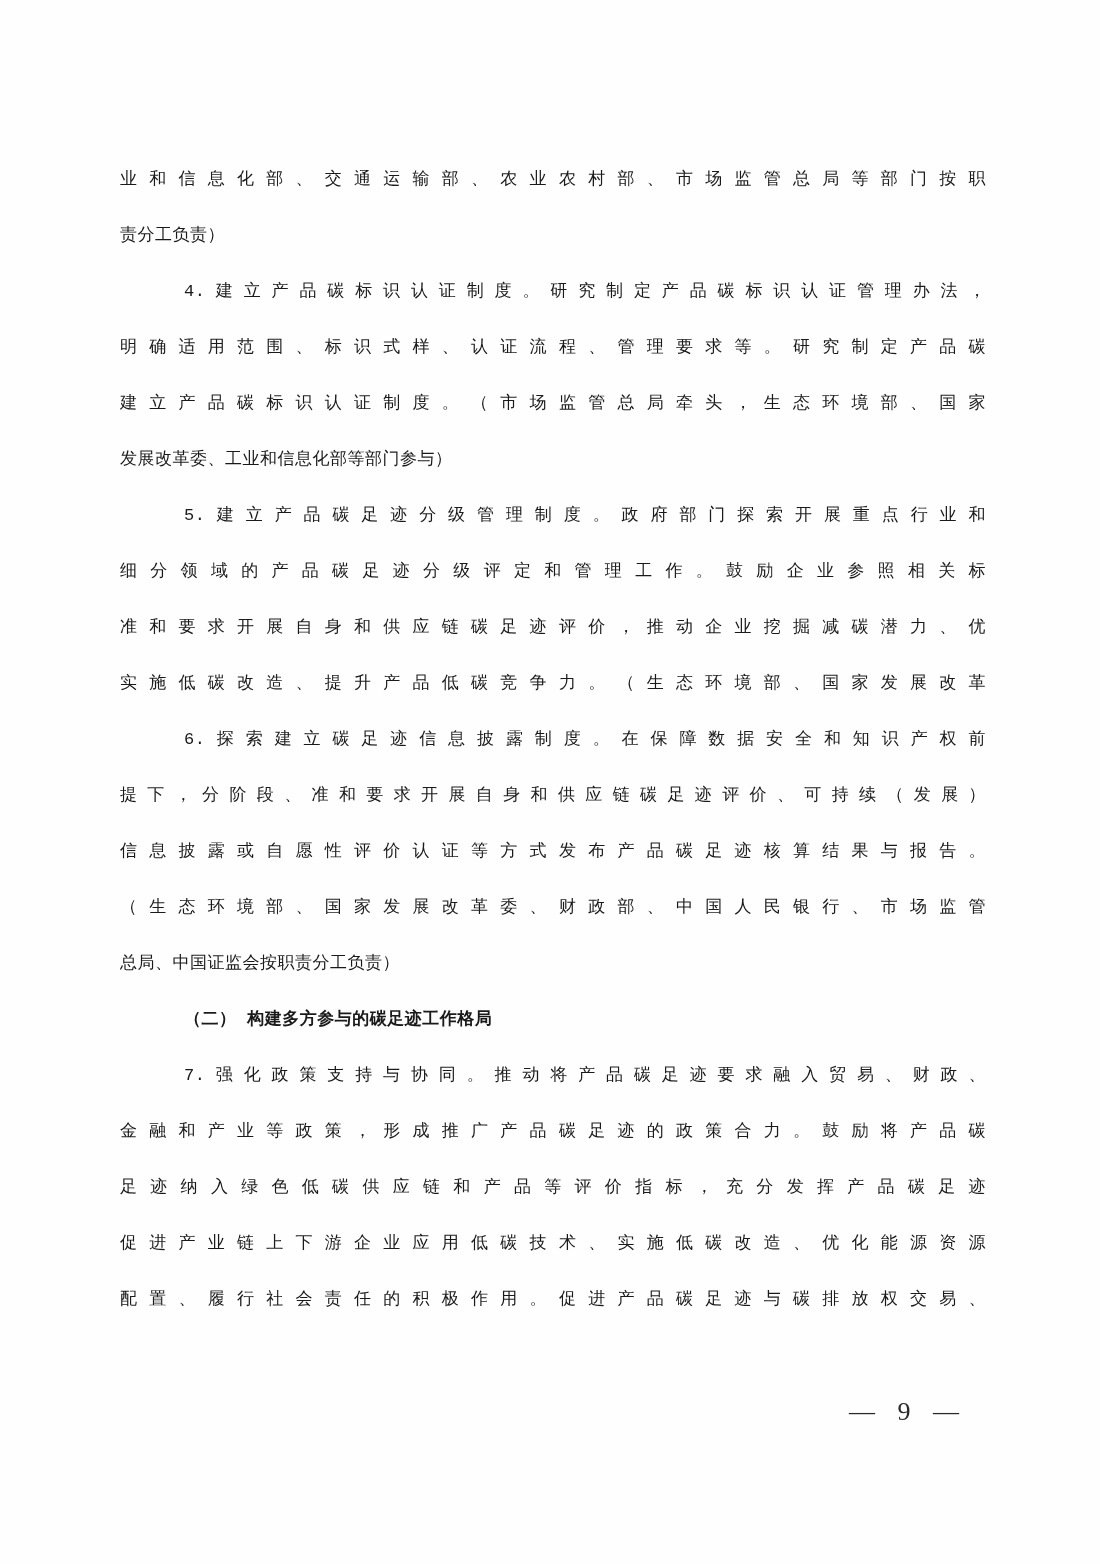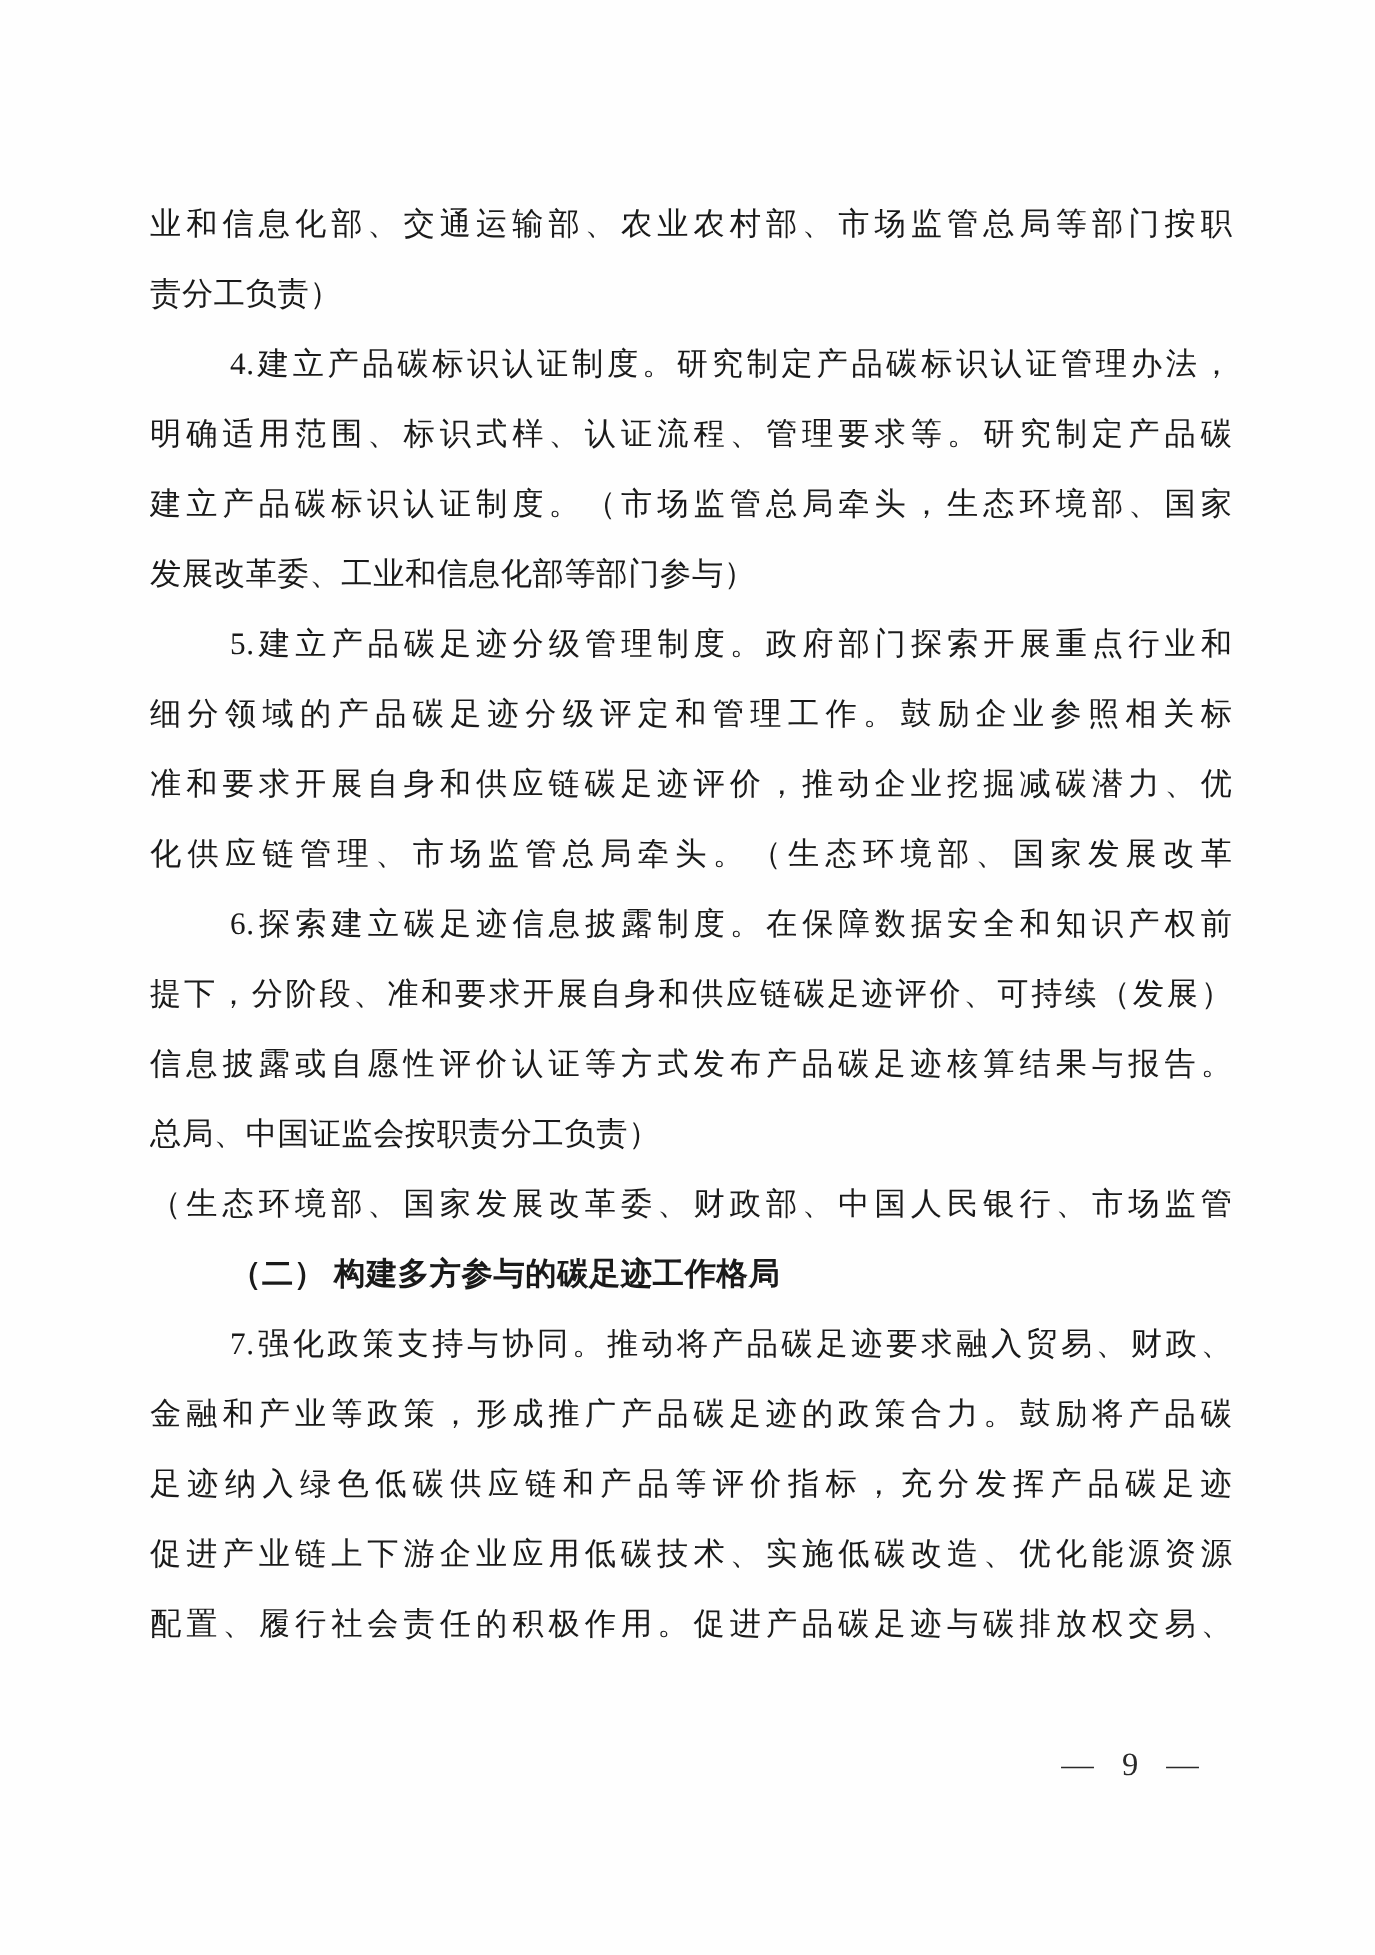--- a/index.html
+++ b/index.html
@@ -18,26 +18,27 @@
     color: #1a1a1a;
     overflow: hidden;
   }
   .text-block {
     position: absolute;
     left: 120px;
     top: 152px;
     width: 866px;
   }
   .line {
-    font-size: 25px;
+    font-size: 17px;
     line-height: 56px;
     height: 56px;
     overflow: hidden;
     text-align: left;
     letter-spacing: 0.5px;
+    font-family: Liberation Mono, monospace;
   }
   .line.fill {
     text-align: justify;
     text-align-last: justify;
   }
   .line.indent {
     text-indent: 64px;
   }
   .line.bold {
     font-weight: bold;
@@ -60,26 +61,26 @@
   <main class="text-block" id="body-lines">
       <p class="line fill">业和信息化部、交通运输部、农业农村部、市场监管总局等部门按职</p>
       <p class="line">责分工负责）</p>
       <p class="line indent fill">4.建立产品碳标识认证制度。研究制定产品碳标识认证管理办法，</p>
       <p class="line fill">明确适用范围、标识式样、认证流程、管理要求等。研究制定产品碳</p>
       <p class="line fill">建立产品碳标识认证制度。（市场监管总局牵头，生态环境部、国家</p>
       <p class="line">发展改革委、工业和信息化部等部门参与）</p>
       <p class="line indent fill">5.建立产品碳足迹分级管理制度。政府部门探索开展重点行业和</p>
       <p class="line fill">细分领域的产品碳足迹分级评定和管理工作。鼓励企业参照相关标</p>
       <p class="line fill">准和要求开展自身和供应链碳足迹评价，推动企业挖掘减碳潜力、优</p>
-      <p class="line fill">化供应链管理、市场监管总局牵头。（生态环境部、国家发展改革</p>
+      <p class="line fill">实施低碳改造、提升产品低碳竞争力。（生态环境部、国家发展改革</p>
       <p class="line indent fill">6.探索建立碳足迹信息披露制度。在保障数据安全和知识产权前</p>
       <p class="line fill">提下，分阶段、准和要求开展自身和供应链碳足迹评价、可持续（发展）</p>
       <p class="line fill">信息披露或自愿性评价认证等方式发布产品碳足迹核算结果与报告。</p>
+      <p class="line fill">（生态环境部、国家发展改革委、财政部、中国人民银行、市场监管</p>
       <p class="line">总局、中国证监会按职责分工负责）</p>
-      <p class="line fill">（生态环境部、国家发展改革委、财政部、中国人民银行、市场监管</p>
       <p class="line indent bold">（二） 构建多方参与的碳足迹工作格局</p>
       <p class="line indent fill">7.强化政策支持与协同。推动将产品碳足迹要求融入贸易、财政、</p>
       <p class="line fill">金融和产业等政策，形成推广产品碳足迹的政策合力。鼓励将产品碳</p>
       <p class="line fill">足迹纳入绿色低碳供应链和产品等评价指标，充分发挥产品碳足迹</p>
       <p class="line fill">促进产业链上下游企业应用低碳技术、实施低碳改造、优化能源资源</p>
       <p class="line fill">配置、履行社会责任的积极作用。促进产品碳足迹与碳排放权交易、</p>
     </main>
   <div class="page-number">— 9 —</div>
 </div>
 

